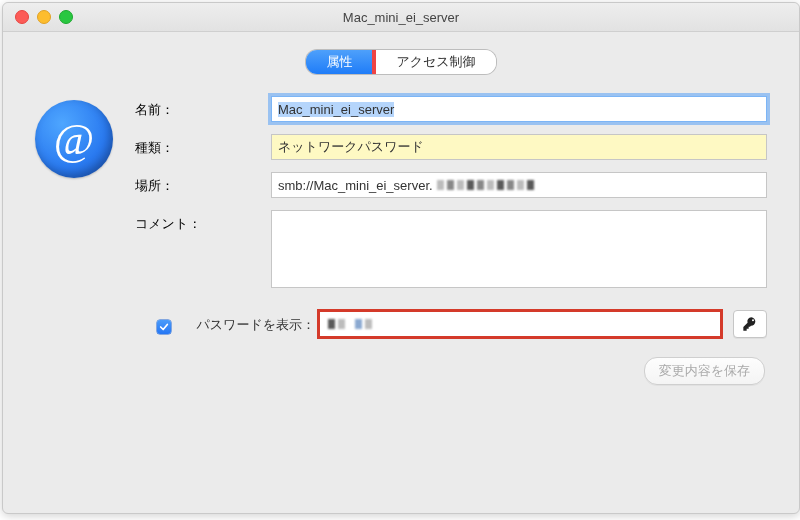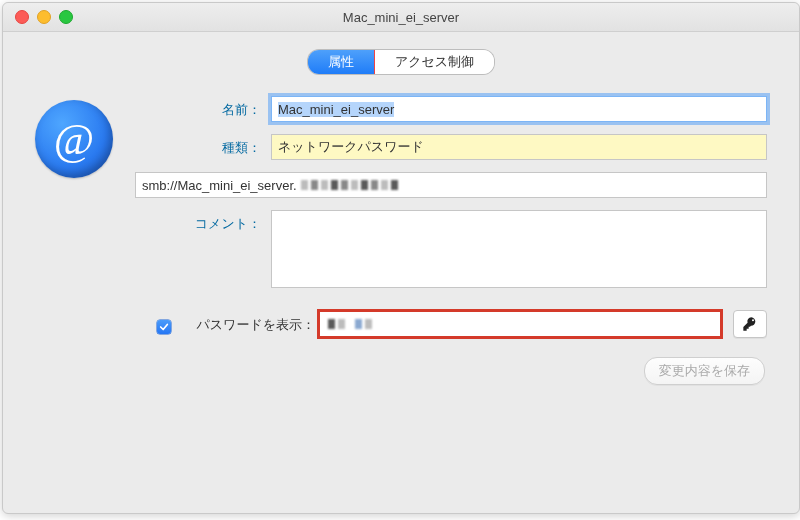--- a/index.html
+++ b/index.html
@@ -69,21 +69,21 @@
   .seg {
     padding: 3px 20px;
     font-size: 13px;
     background: #fff;
     cursor: default;
   }
   .seg.active {
     background: linear-gradient(#4ea0fb, #1f7cf8);
     color: #fff;
   }
-  .seg + .seg { border-left: 1px solid #ef4444; }
+  .seg + .seg { border-left: 4px solid #ef4444; }
   .form-area {
     display: flex;
     align-items: flex-start;
     gap: 22px;
   }
   .avatar {
     width: 78px;
     height: 78px;
     margin-top: 4px;
     border-radius: 50%;
@@ -99,24 +99,24 @@
   .fields {
     flex: 1;
   }
   .row {
     display: flex;
     align-items: flex-start;
     margin-bottom: 12px;
   }
   .label {
     width: 126px;
-    text-align: right;
+    text-align: left;
     padding-right: 10px;
     padding-top: 5px;
-    color: #0369a1;
+    color: #000000;
   }
   .fieldwrap {
     flex: 1;
     position: relative;
   }
   .input {
     width: 100%;
     box-sizing: border-box;
     height: 26px;
     padding: 3px 6px;
@@ -265,20 +265,21 @@
 
         <div class="row">
           <div class="label">種類：</div>
           <div class="fieldwrap">
             <input class="input" readonly="" value="ネットワークパスワード" style="">
           </div>
         </div>
 
 
         <div class="row">
+          <div class="label">場所：</div>
           <div class="fieldwrap">
             <div class="input" style="display:flex;align-items:center;gap:4px;">
               <span>smb://Mac_mini_ei_server.</span>
               <span class="blur sm">
                 <span class="lt"></span>
                   <span></span>
                   <span class="lt"></span>
                   <span class="dk"></span>
                   <span></span>
                   <span class="lt"></span>

